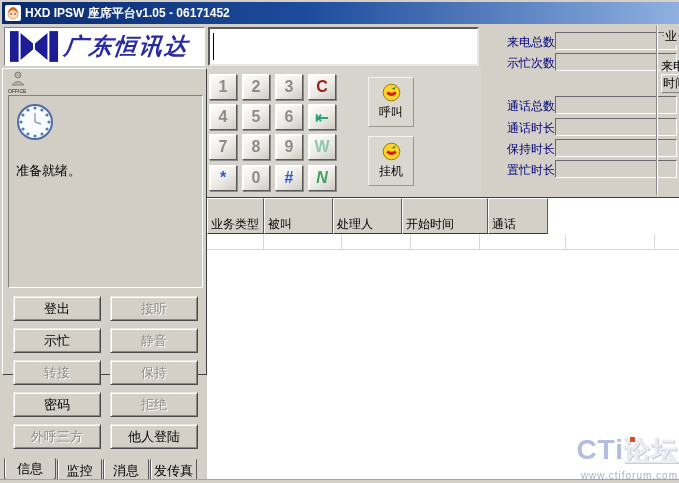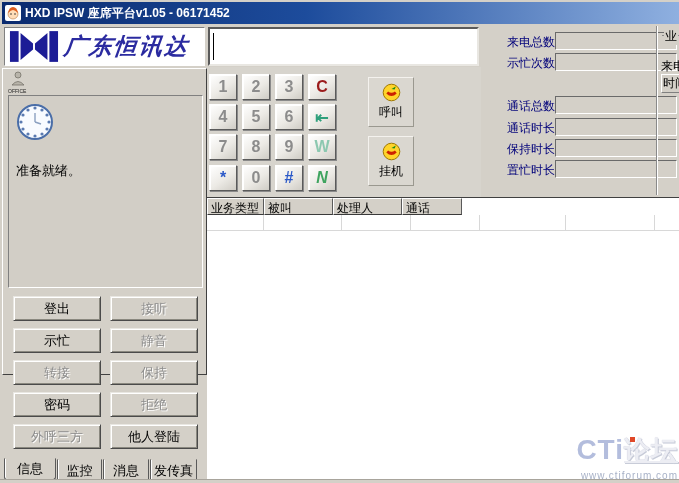--- a/index.html
+++ b/index.html
@@ -50,21 +50,21 @@
   .callbtn{position:absolute;left:368px;width:46px;height:50px;background:#dad7d0;
            border:1px solid;border-color:#f4f2ee #9a988f #9a988f #f4f2ee;
            display:flex;flex-direction:column;align-items:center;justify-content:center;gap:2px;
            font-size:12px;cursor:pointer;font-family:"Liberation Sans",sans-serif;}
   
   .table{position:absolute;left:207px;top:197px;width:472px;height:281px;background:#ffffff;
          border-top:1px solid #404040;overflow:hidden;}
   .thead{display:flex;}
   .th{height:17px;background:#d4d0c8;border-top:1px solid #ffffff;border-left:1px solid #ffffff;
       border-right:1px solid #5a5a5a;border-bottom:1px solid #3a3a3a;box-sizing:border-box;
-      padding:1px 3px;white-space:nowrap;overflow:hidden;flex:0 0 auto;cursor:pointer;}
+      padding:17px 3px;white-space:nowrap;overflow:hidden;flex:0 0 auto;cursor:pointer;}
   .trow{display:flex;}
   .td{height:16px;border-right:1px solid #d8d8d8;border-bottom:1px solid #d8d8d8;
       box-sizing:border-box;flex:0 0 auto;background:#ffffff;}
   
   .left-panel{position:absolute;left:2px;top:68px;width:205px;height:307px;background:#d4d0c8;
               border:1px solid;border-color:#ffffff #404040 #404040 #ffffff;box-sizing:border-box;}
   .mini-wrap{position:absolute;left:5px;top:2px;width:44px;text-align:left;}
   .mini-caption{font-size:5px;color:#222;line-height:5px;}
   .status-box{position:absolute;left:5px;top:26px;width:193px;height:191px;background:#d2cec6;
               border:1px solid;border-color:#808080 #ffffff #ffffff #808080;}
@@ -196,20 +196,21 @@
         </svg>
         <span>挂机</span>
       </button>
     </div>
 
   <div class="table">
     <div class="thead">
         <div class="th" style="width:57px">业务类型</div>
         <div class="th" style="width:69px">被叫</div>
         <div class="th" style="width:69px">处理人</div>
+        <div class="th" style="width:86px">开始时间</div>
         <div class="th" style="width:60px">通话</div>
       </div>
     <div class="trow">
         <div class="td" style="width:57px"></div>
         <div class="td" style="width:78px"></div>
         <div class="td" style="width:69px"></div>
         <div class="td" style="width:69px"></div>
         <div class="td" style="width:86px"></div>
         <div class="td" style="width:89px"></div>
         <div class="td" style="width:60px"></div>

